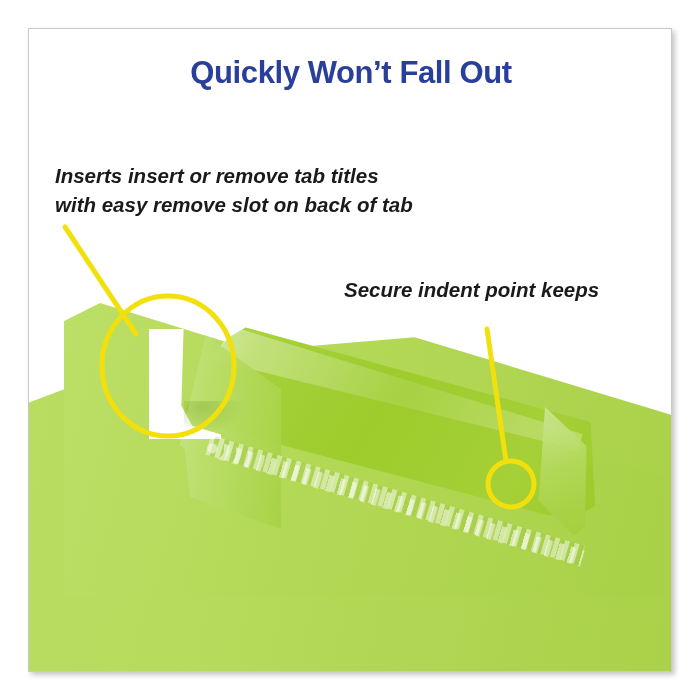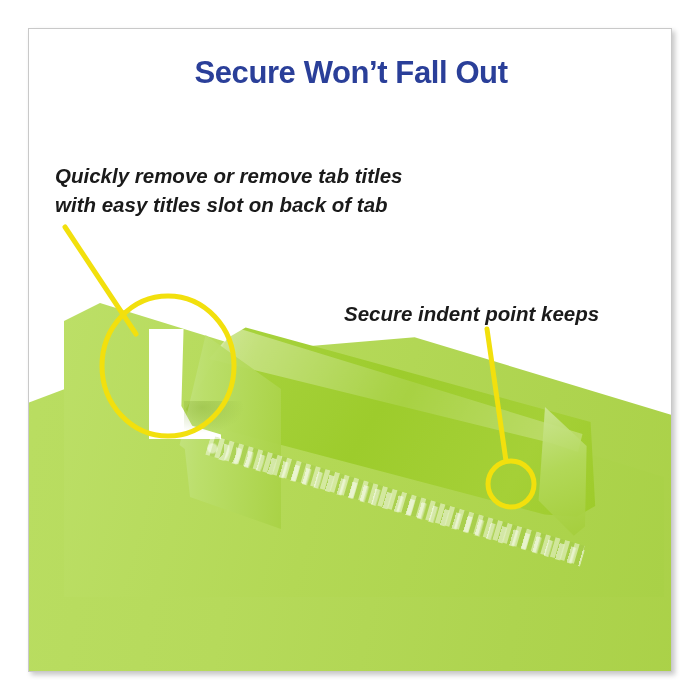--- a/index.html
+++ b/index.html
@@ -48,21 +48,21 @@
   .caption {
     position: absolute;
     font-style: italic;
     font-weight: bold;
     font-size: 20.5px;
     line-height: 29px;
     color: #1a1a1a;
     white-space: nowrap;
   }
   #caption-left  { left: 26px; top: 132px; text-align: left; }
-  #caption-right { left: 315px; top: 246px; text-align: center; margin-top: 24px; }
+  #caption-right { left: 315px; top: 246px; text-align: center; }
 
   
   #product-photo {
     position: absolute;
     left: 0;
     top: 0;
     width: 644px;
     height: 644px;
     overflow: hidden;
   }
@@ -228,25 +228,25 @@
       <g>
         <line x1="36" y1="198" x2="107" y2="305" stroke="#f2e00d" stroke-width="5" stroke-linecap="round"></line>
         <ellipse cx="139" cy="337" rx="66" ry="70" fill="none" stroke="#f2e00d" stroke-width="5"></ellipse>
       </g>
       <g>
         <line x1="458" y1="300" x2="477" y2="432" stroke="#f2e00d" stroke-width="5" stroke-linecap="round"></line>
         <circle cx="482" cy="455" r="23" fill="none" stroke="#f2e00d" stroke-width="5"></circle>
       </g>
     </svg>
 
-    <div id="headline">Secure Won’t Fall Out</div>
+    <div id="headline">Quickly Won’t Fall Out</div>
 
     <div id="caption-left" class="caption">
-      <div>Quickly remove or remove tab titles</div>
-      <div>with easy titles slot on back of tab</div>
+      <div>Inserts insert or remove tab titles</div>
+      <div>with easy remove slot on back of tab</div>
     </div>
 
     <div id="caption-right" class="caption">
       <div>Secure indent point keeps</div>
     </div>
 
   </div>
 </div>
 
 </body></html>

